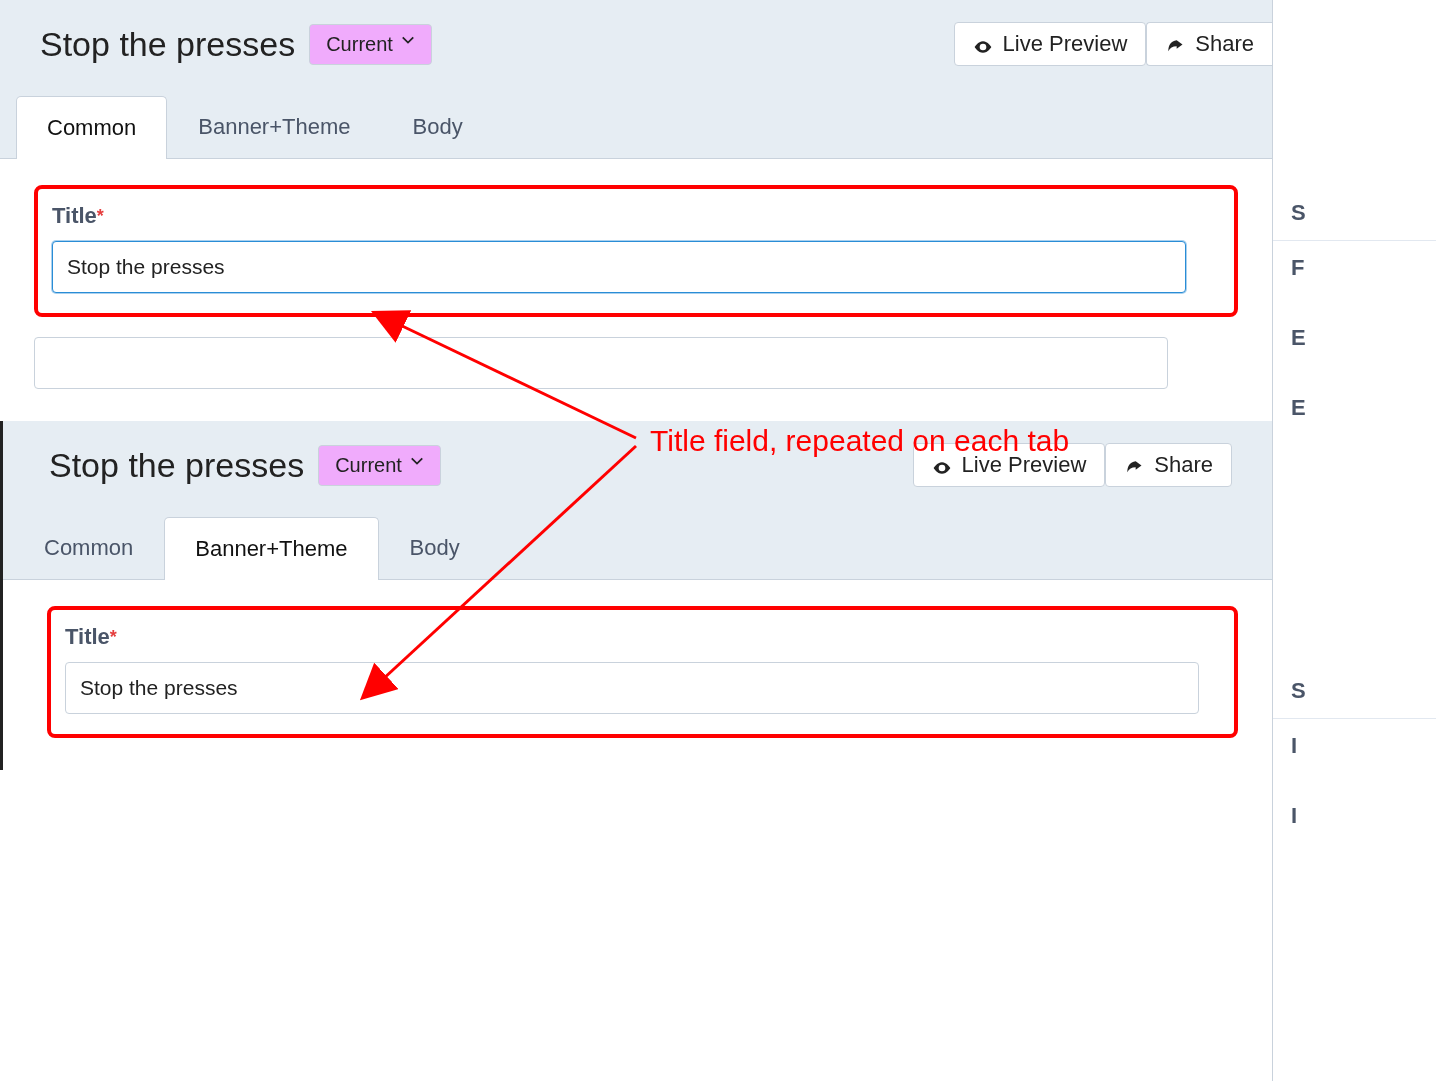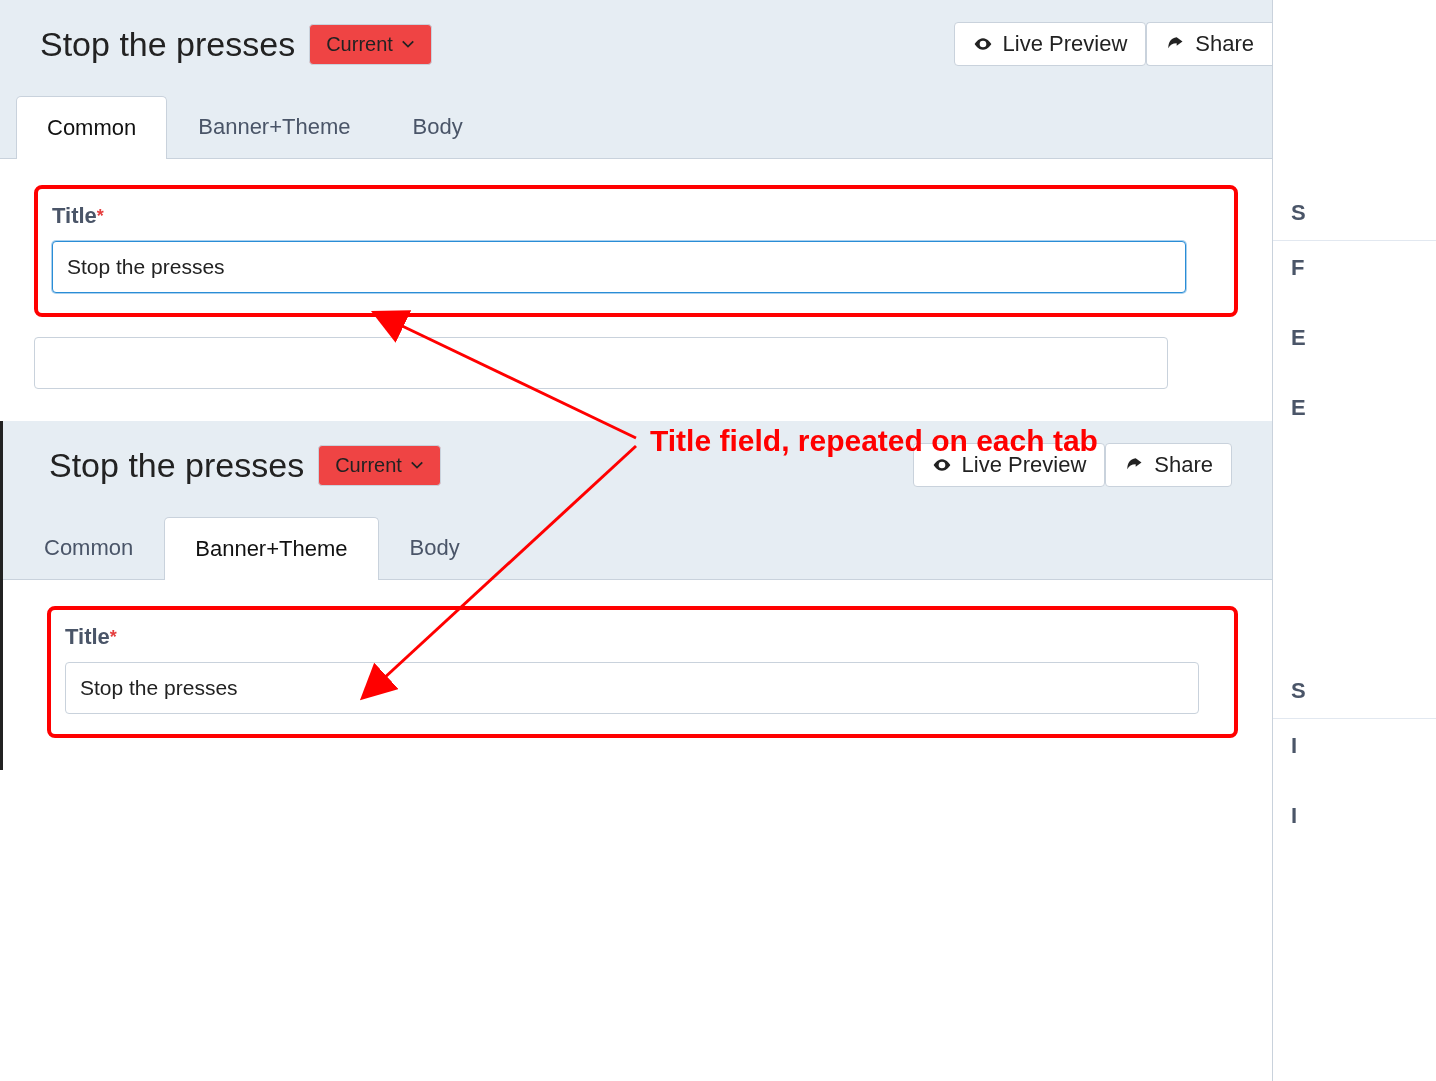--- a/index.html
+++ b/index.html
@@ -29,35 +29,34 @@
     gap: 14px;
   }
   .panel-b .header-row { padding-left: 46px; }
   .page-title {
     font-size: 34px;
     font-weight: 400;
     color: #222;
   }
   .version-select {
     display: inline-flex;
-    align-items: center;
     gap: 8px;
-    background: #ef4444;
+    background: #f0abfc;
     border: 1px solid #c9d2dc;
     border-radius: 4px;
     padding: 8px 16px;
     font-size: 20px;
     color: #222;
     cursor: pointer;
   }
   .version-select svg { width: 14px; height: 14px; }
   .spacer { flex: 1; }
   .btn {
     display: inline-flex;
-    align-items: center;
+    align-items: flex-end;
     gap: 10px;
     background: #fff;
     border: 1px solid #c9d2dc;
     border-radius: 4px;
     padding: 8px 18px;
     font-size: 22px;
     color: #222;
     cursor: pointer;
     white-space: nowrap;
   }
@@ -132,21 +131,21 @@
     margin-bottom: 20px;
   }
 
   
   .annotation {
     position: absolute;
     left: 650px;
     top: 424px;
     color: #ff0000;
     font-size: 30px;
-    font-weight: 700;
+    font-weight: 400;
     pointer-events: none;
   }
   svg.arrows {
     position: absolute;
     left: 0; top: 0;
     width: 1272px;
     height: 1000px;
     pointer-events: none;
   }
 

